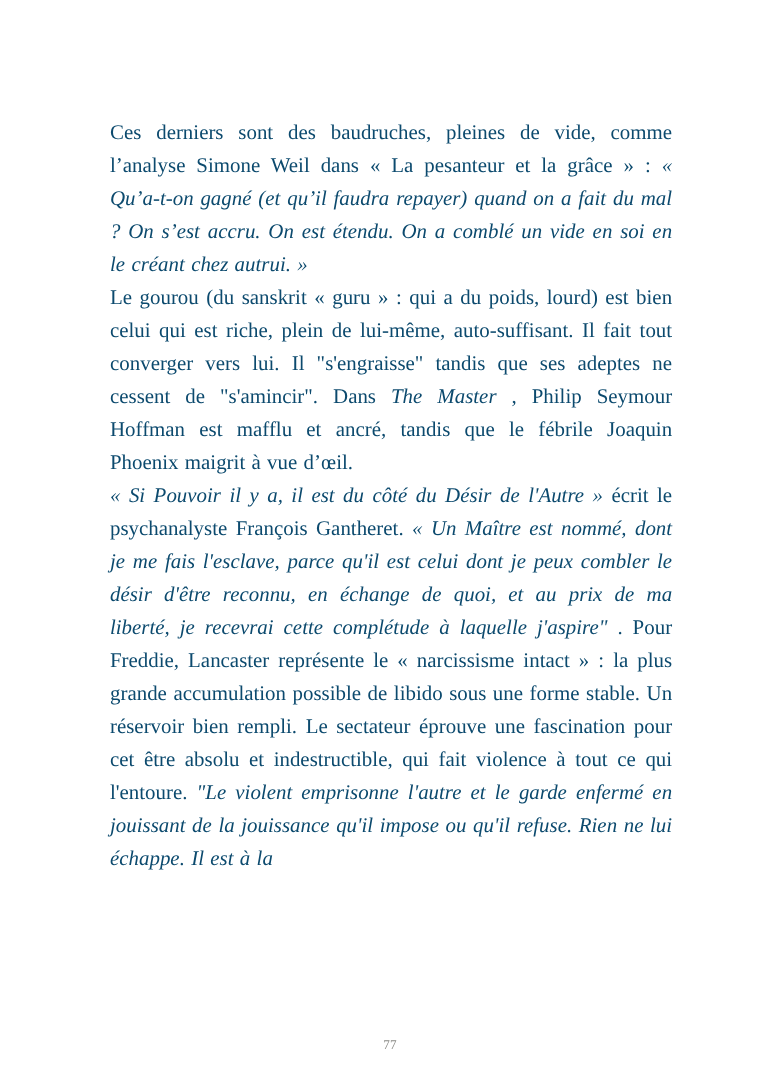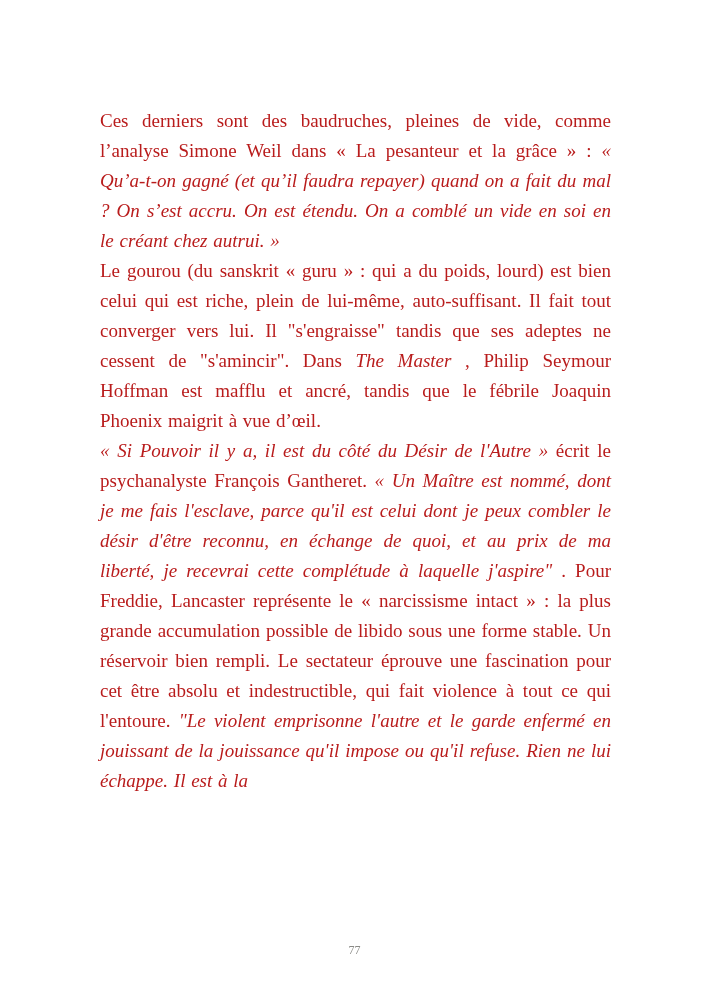--- a/index.html
+++ b/index.html
@@ -15,21 +15,21 @@
       font-family: "Liberation Serif", "DejaVu Serif", serif;
       overflow: hidden;
     }
     .text-block {
       position: absolute;
       left: 100px;
       top: 106px;
       width: 511px;
       font-size: 19px;
       line-height: 30px;
-      color: #b91c1c;
+      color: #0c4a6e;
       text-align: justify;
       text-align-last: left;
       word-spacing: 1px;
     }
     .para {
       margin: 0;
       padding: 0;
     }
     .italic {
       font-style: italic;

